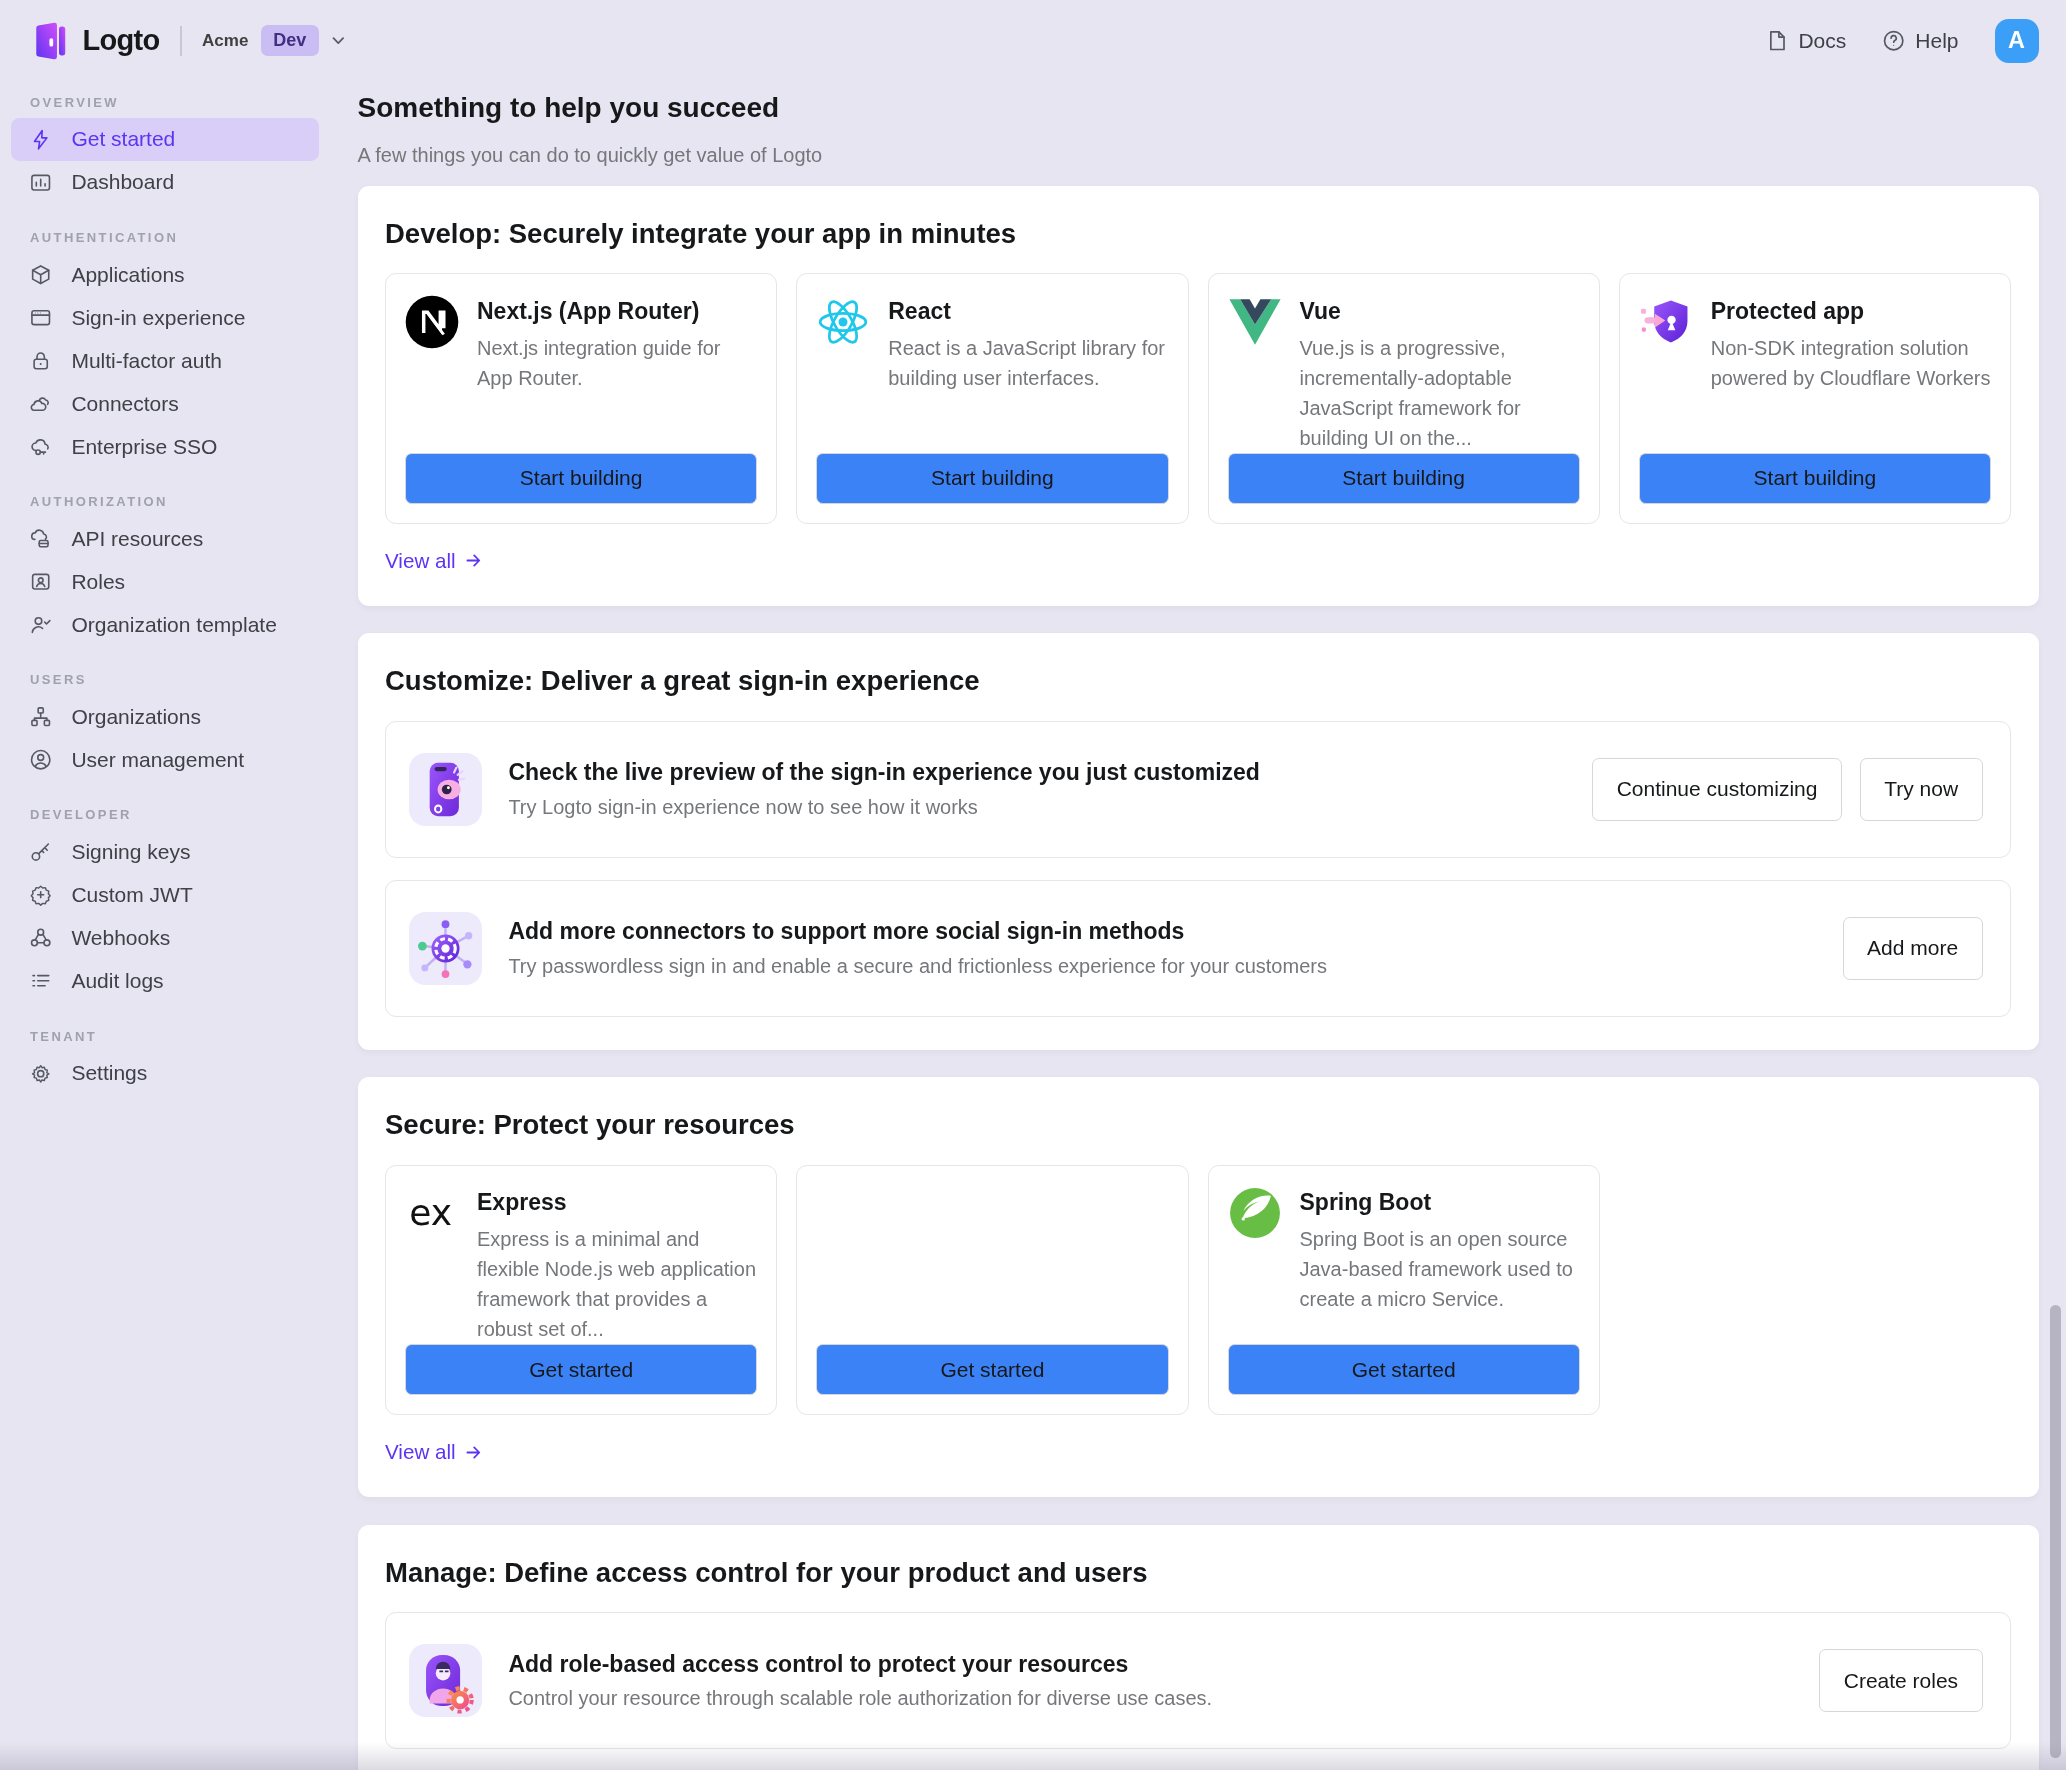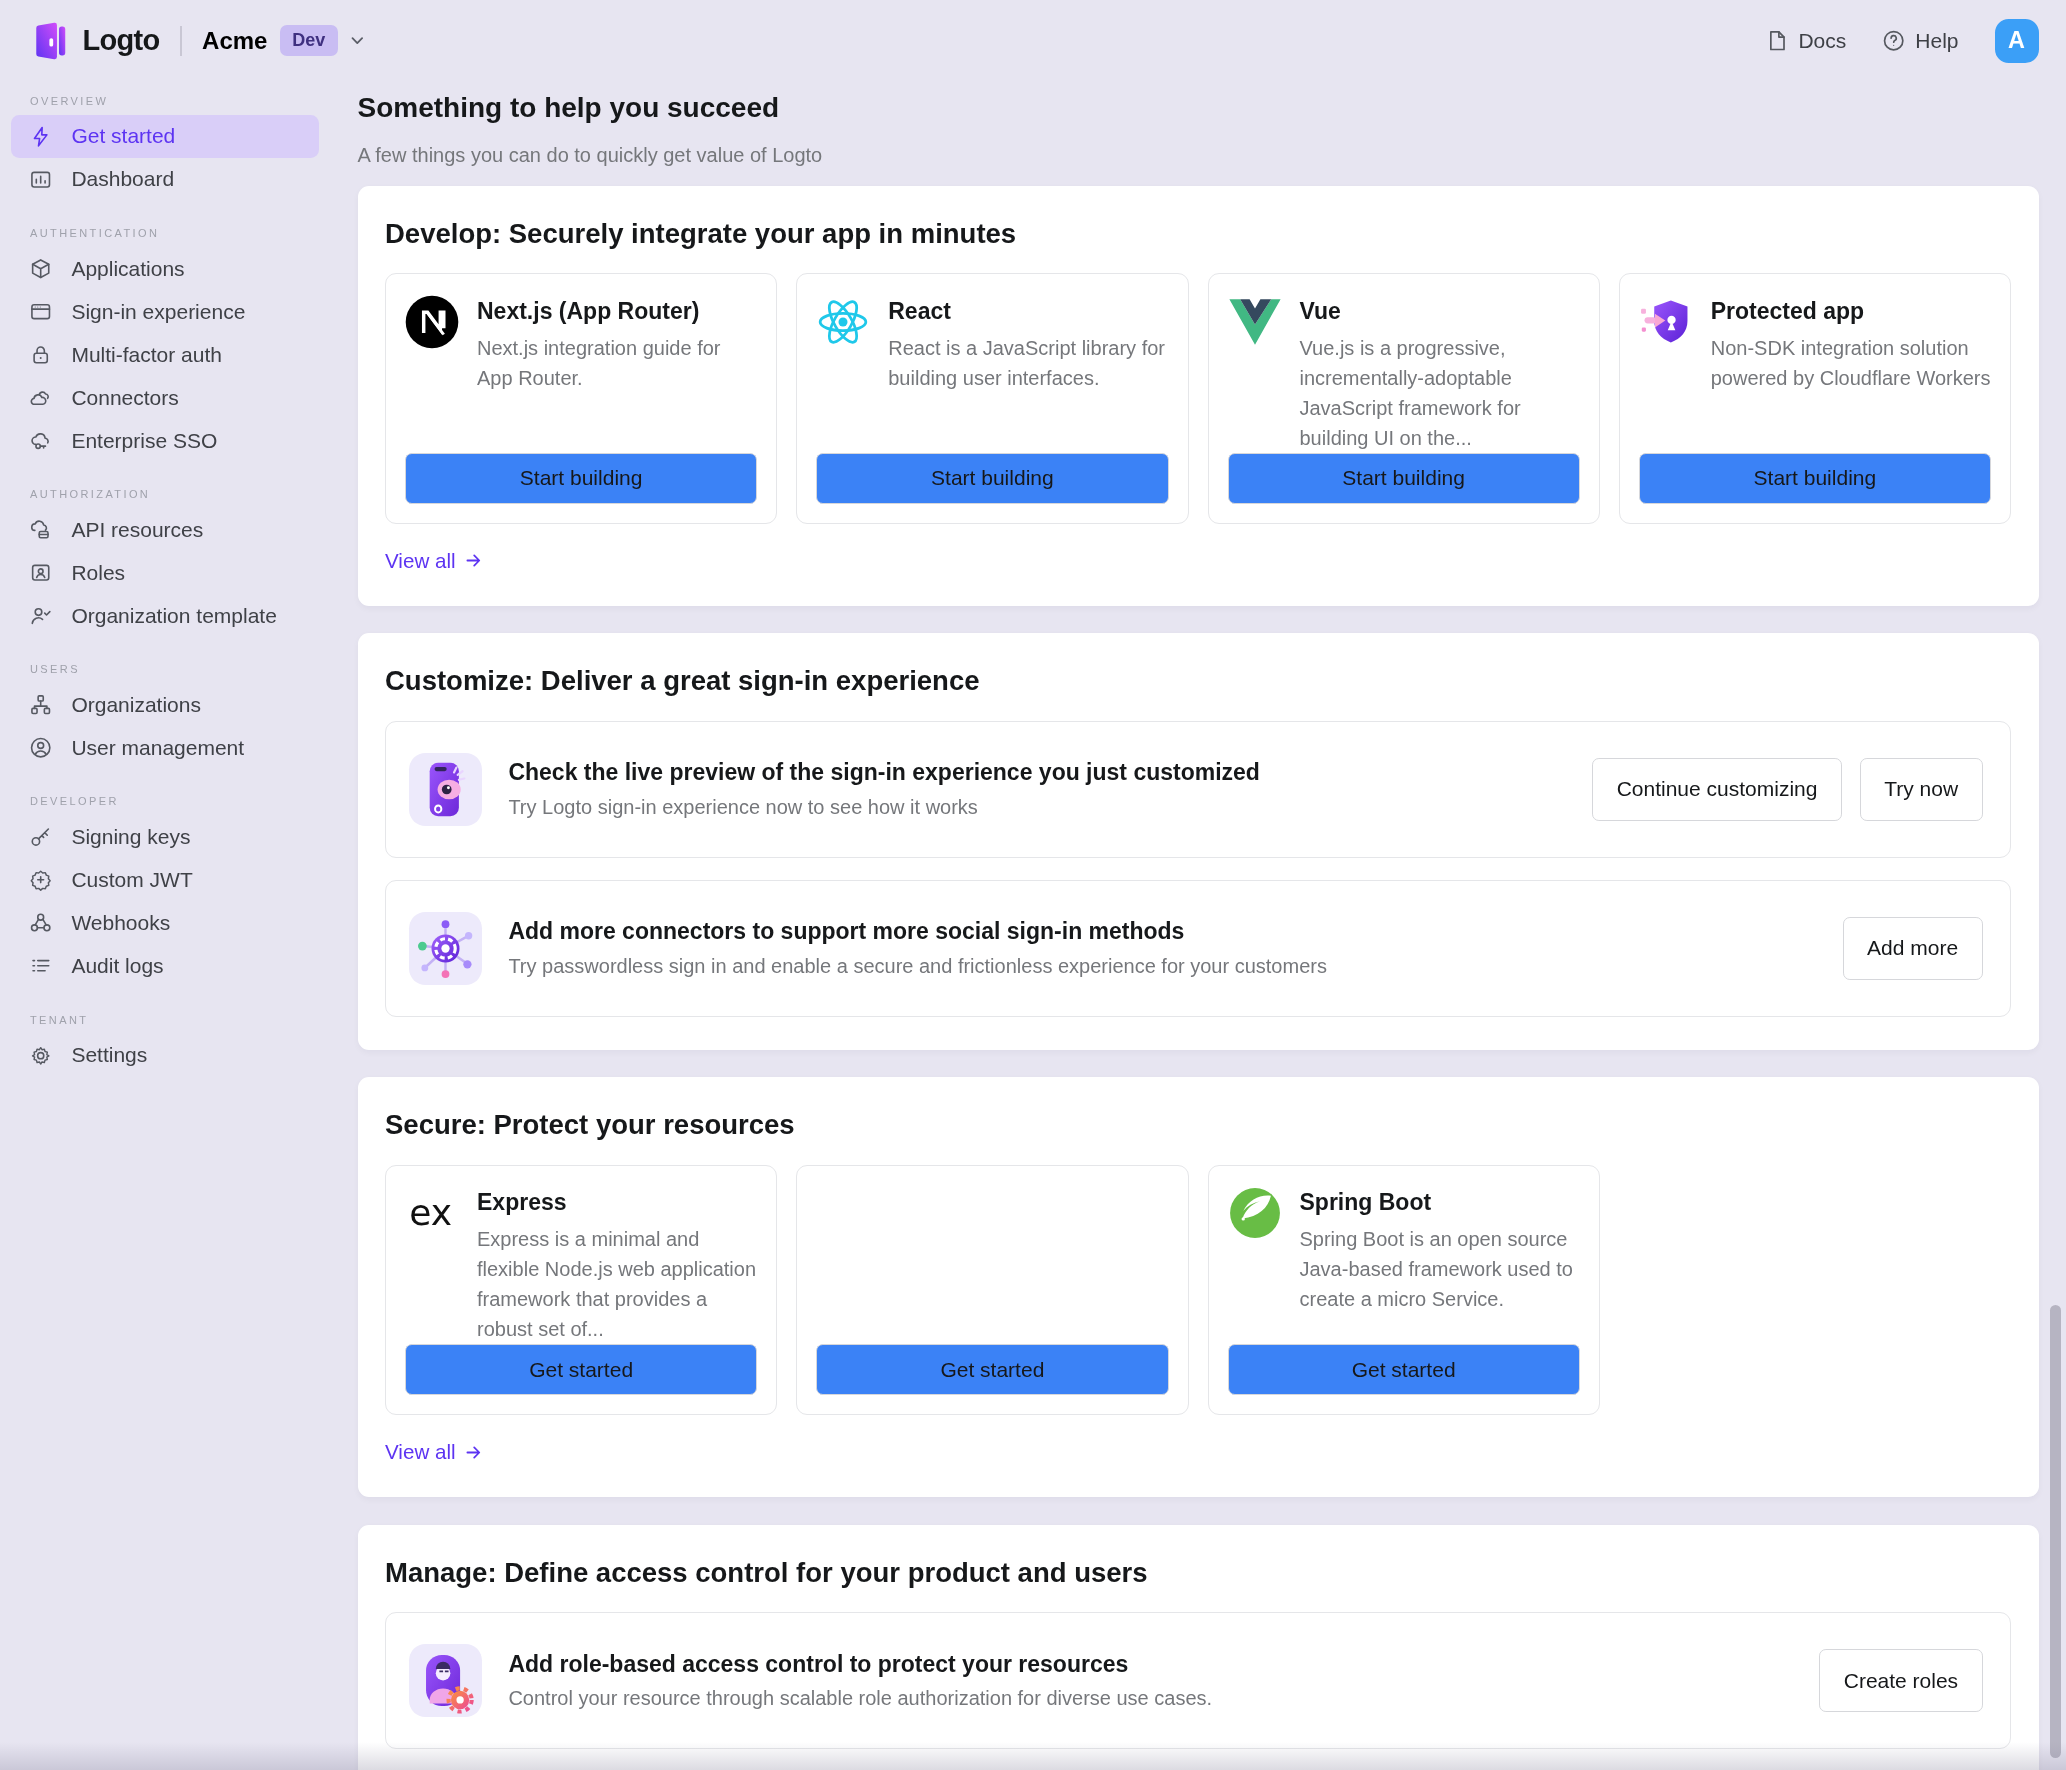--- a/index.html
+++ b/index.html
@@ -6,33 +6,33 @@
   html,body { width:2066px; height:1771px; overflow:hidden; }
   body {
     font-family: "Liberation Sans", "DejaVu Sans", sans-serif;
     background:#e7e5f1; color:#191c1e; position:relative;
   }
   
   .topbar { height:81px; display:flex; align-items:center; padding:0 27.5px; }
   .logo-area { display:flex; align-items:center; gap:15px; }
   .logo-text { font-size:29px; font-weight:800; letter-spacing:-0.7px; color:#16181a; }
   .tb-divider { width:1.4px; height:30px; background:#c9c7d4; margin:0 20.6px; }
-  .tenant-name { font-size:24px; font-weight:700; color:#000000; }
+  .tenant-name { font-size:17px; font-weight:700; color:#404040; }
   .env-badge { margin-left:12.4px; background:#c9bdf3; color:#3f3080; font-size:18px; font-weight:600;
     padding:4.8px 12.4px; border-radius:6.9px; }
   .tenant-chevron { margin-left:9.6px; display:flex; align-items:center; color:#5a5d66; }
   .tb-right { margin-left:auto; display:flex; align-items:center; gap:36px; }
   .tb-link { display:flex; align-items:center; gap:9.6px; font-size:21px; color:#3e4046; cursor:pointer; }
   .tb-link svg { color:#55585f; }
   .avatar { width:44px; height:44px; border-radius:13.7px; background:#3b9ff7; color:#fff;
     display:flex; align-items:center; justify-content:center; font-size:23.4px; font-weight:600; cursor:pointer; }
   
   .layout { display:flex; height:1690px; }
   .sidebar { width:330px; flex-shrink:0; padding:4.1px 11px 0; }
-  .sec-label { font-size:11px; font-weight:400; letter-spacing:2.4px; color:#9fa1ab; margin:26px 0 8.2px 19px; }
+  .sec-label { font-size:13px; font-weight:700; letter-spacing:2.4px; color:#9fa1ab; margin:26px 0 8.2px 19px; }
   .sec-label.first { margin-top:9.6px; }
   .s-item { display:flex; align-items:center; gap:19px; height:43px; padding:0 18px; border-radius:8.2px;
     font-size:21px; color:#3f4147; cursor:pointer; }
   .s-item svg { width:23.4px; height:23.4px; flex-shrink:0; color:#565962; }
   .s-item.active { background:#d9cef8; color:#5d34f2; font-weight:500; }
   .s-item.active svg { color:#5d34f2; }
   
   .main { flex:1; padding:11px 27.5px 0 27.5px; position:relative; }
   .page-title { font-size:28px; font-weight:700; color:#16181a; margin-bottom:20px; }
   .page-sub { font-size:20px; color:#75777b; margin-bottom:19px; }

